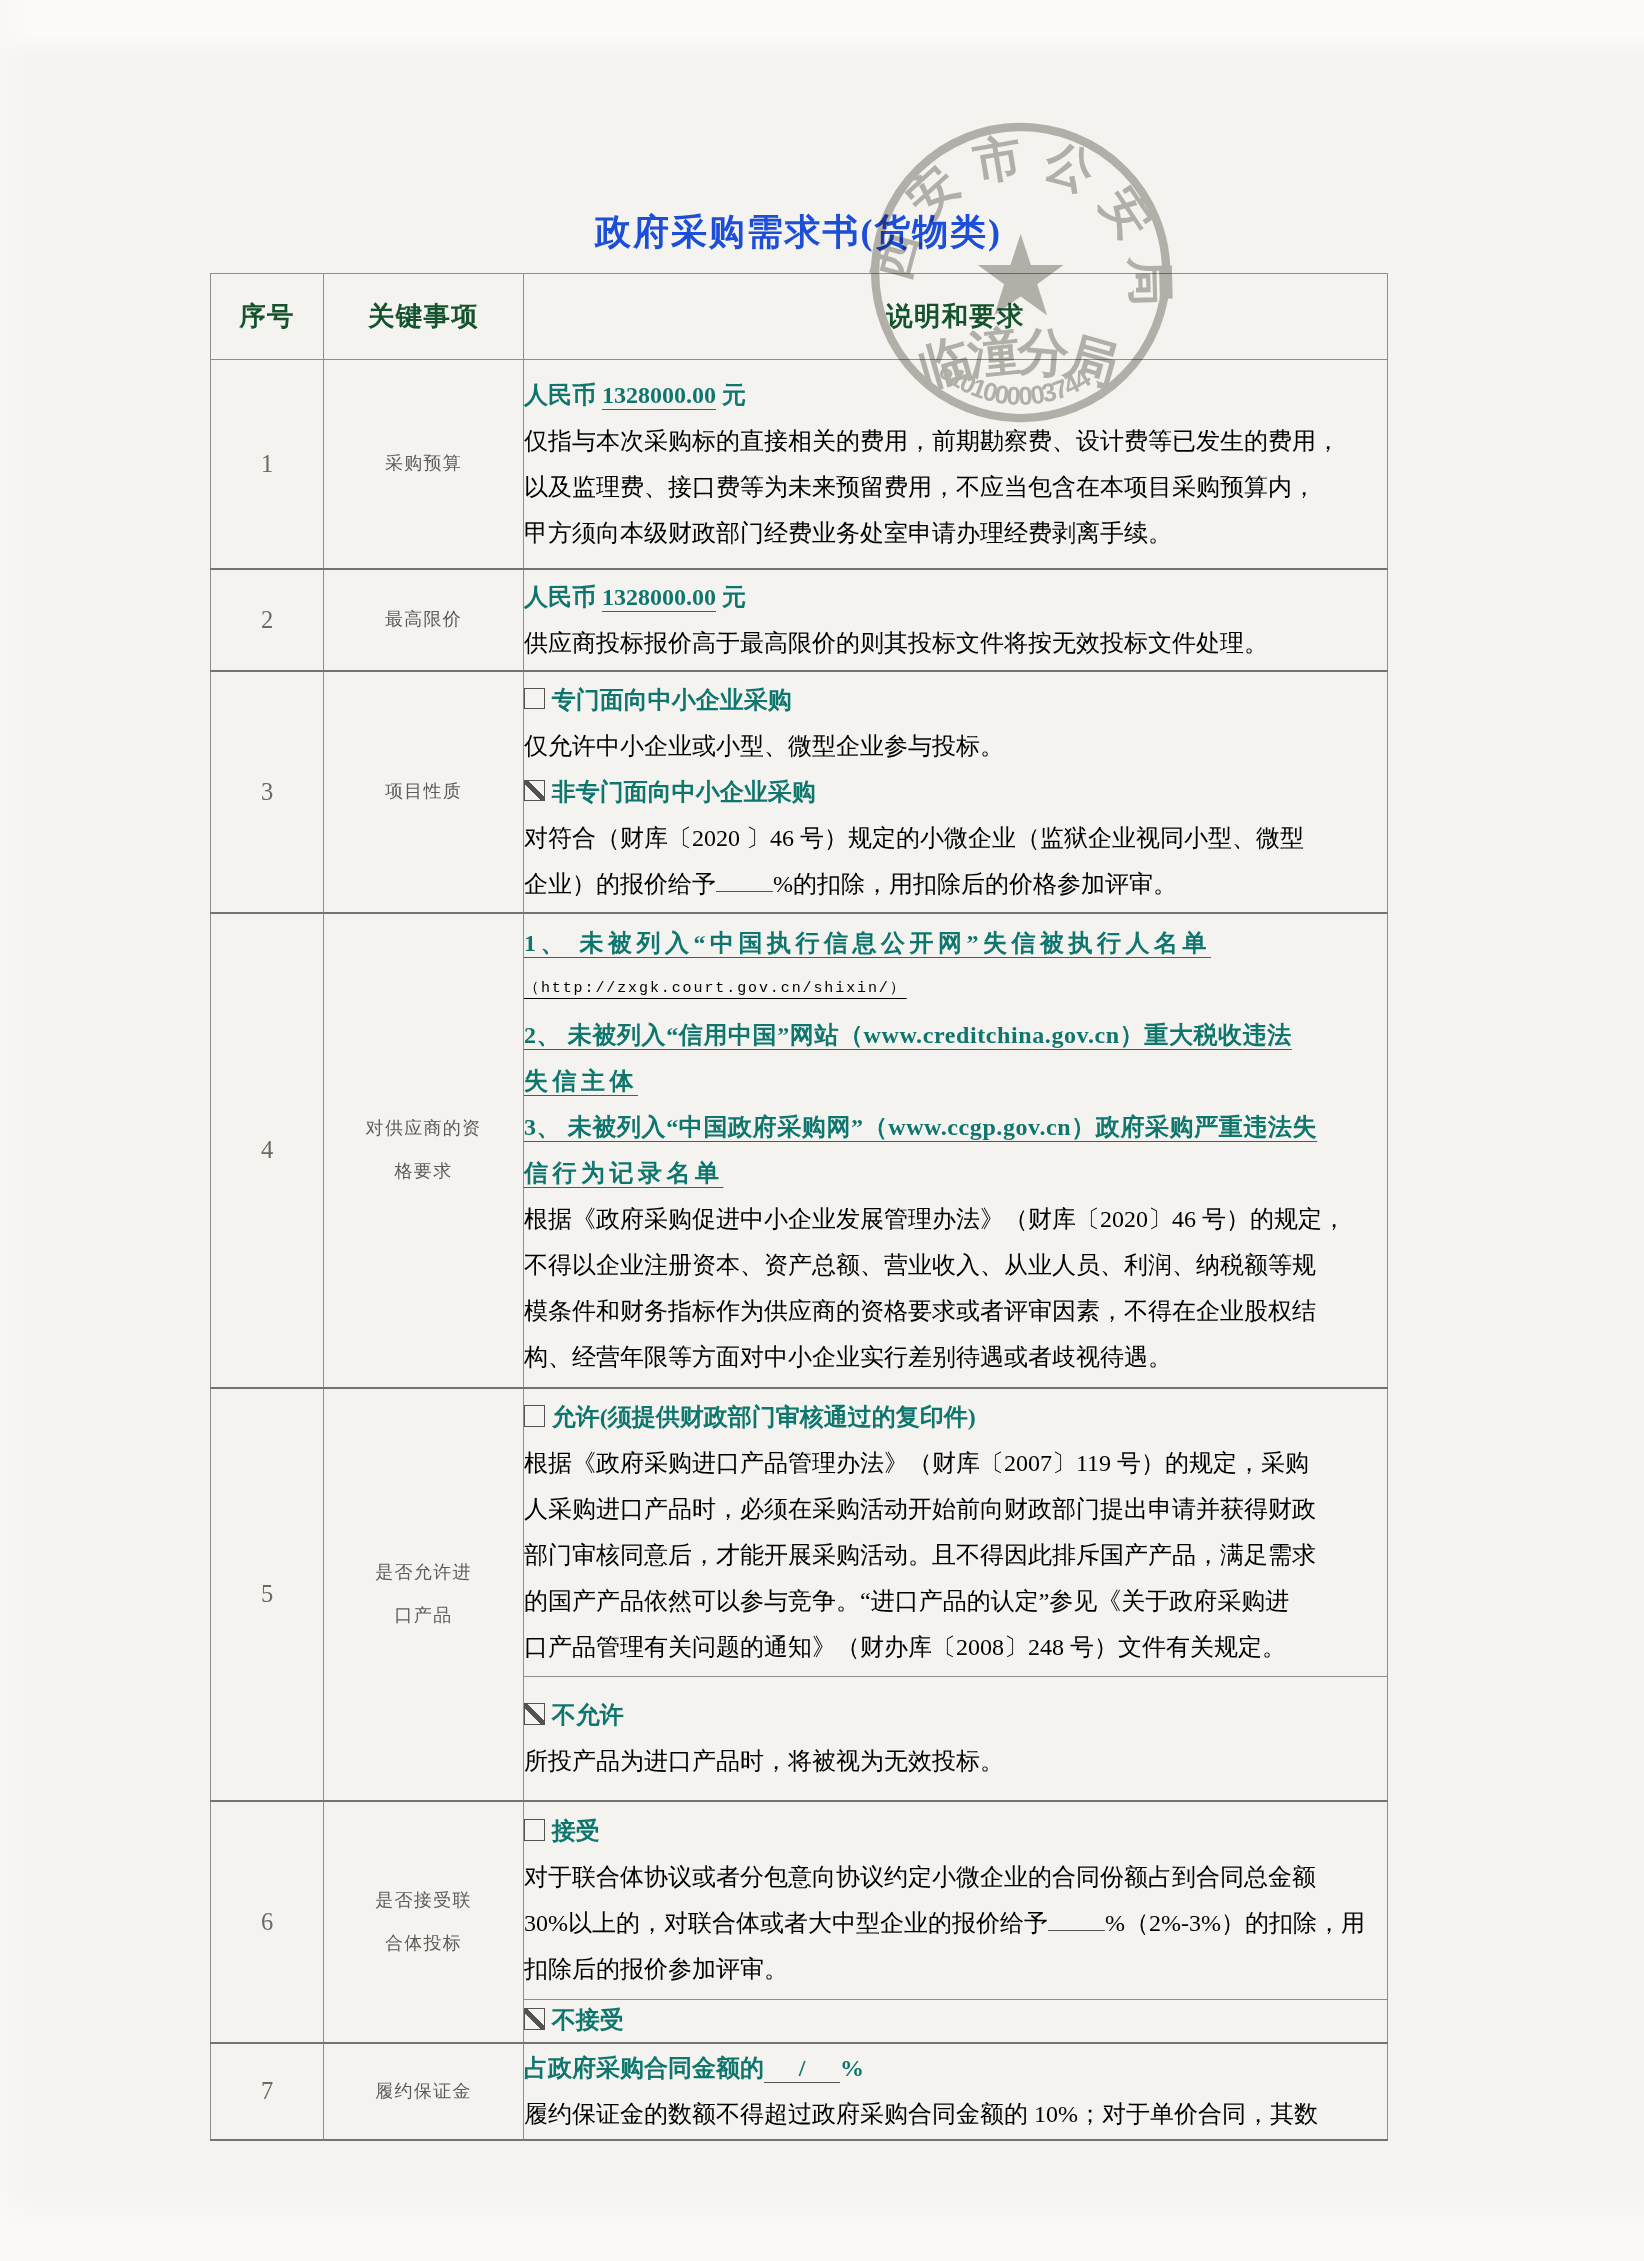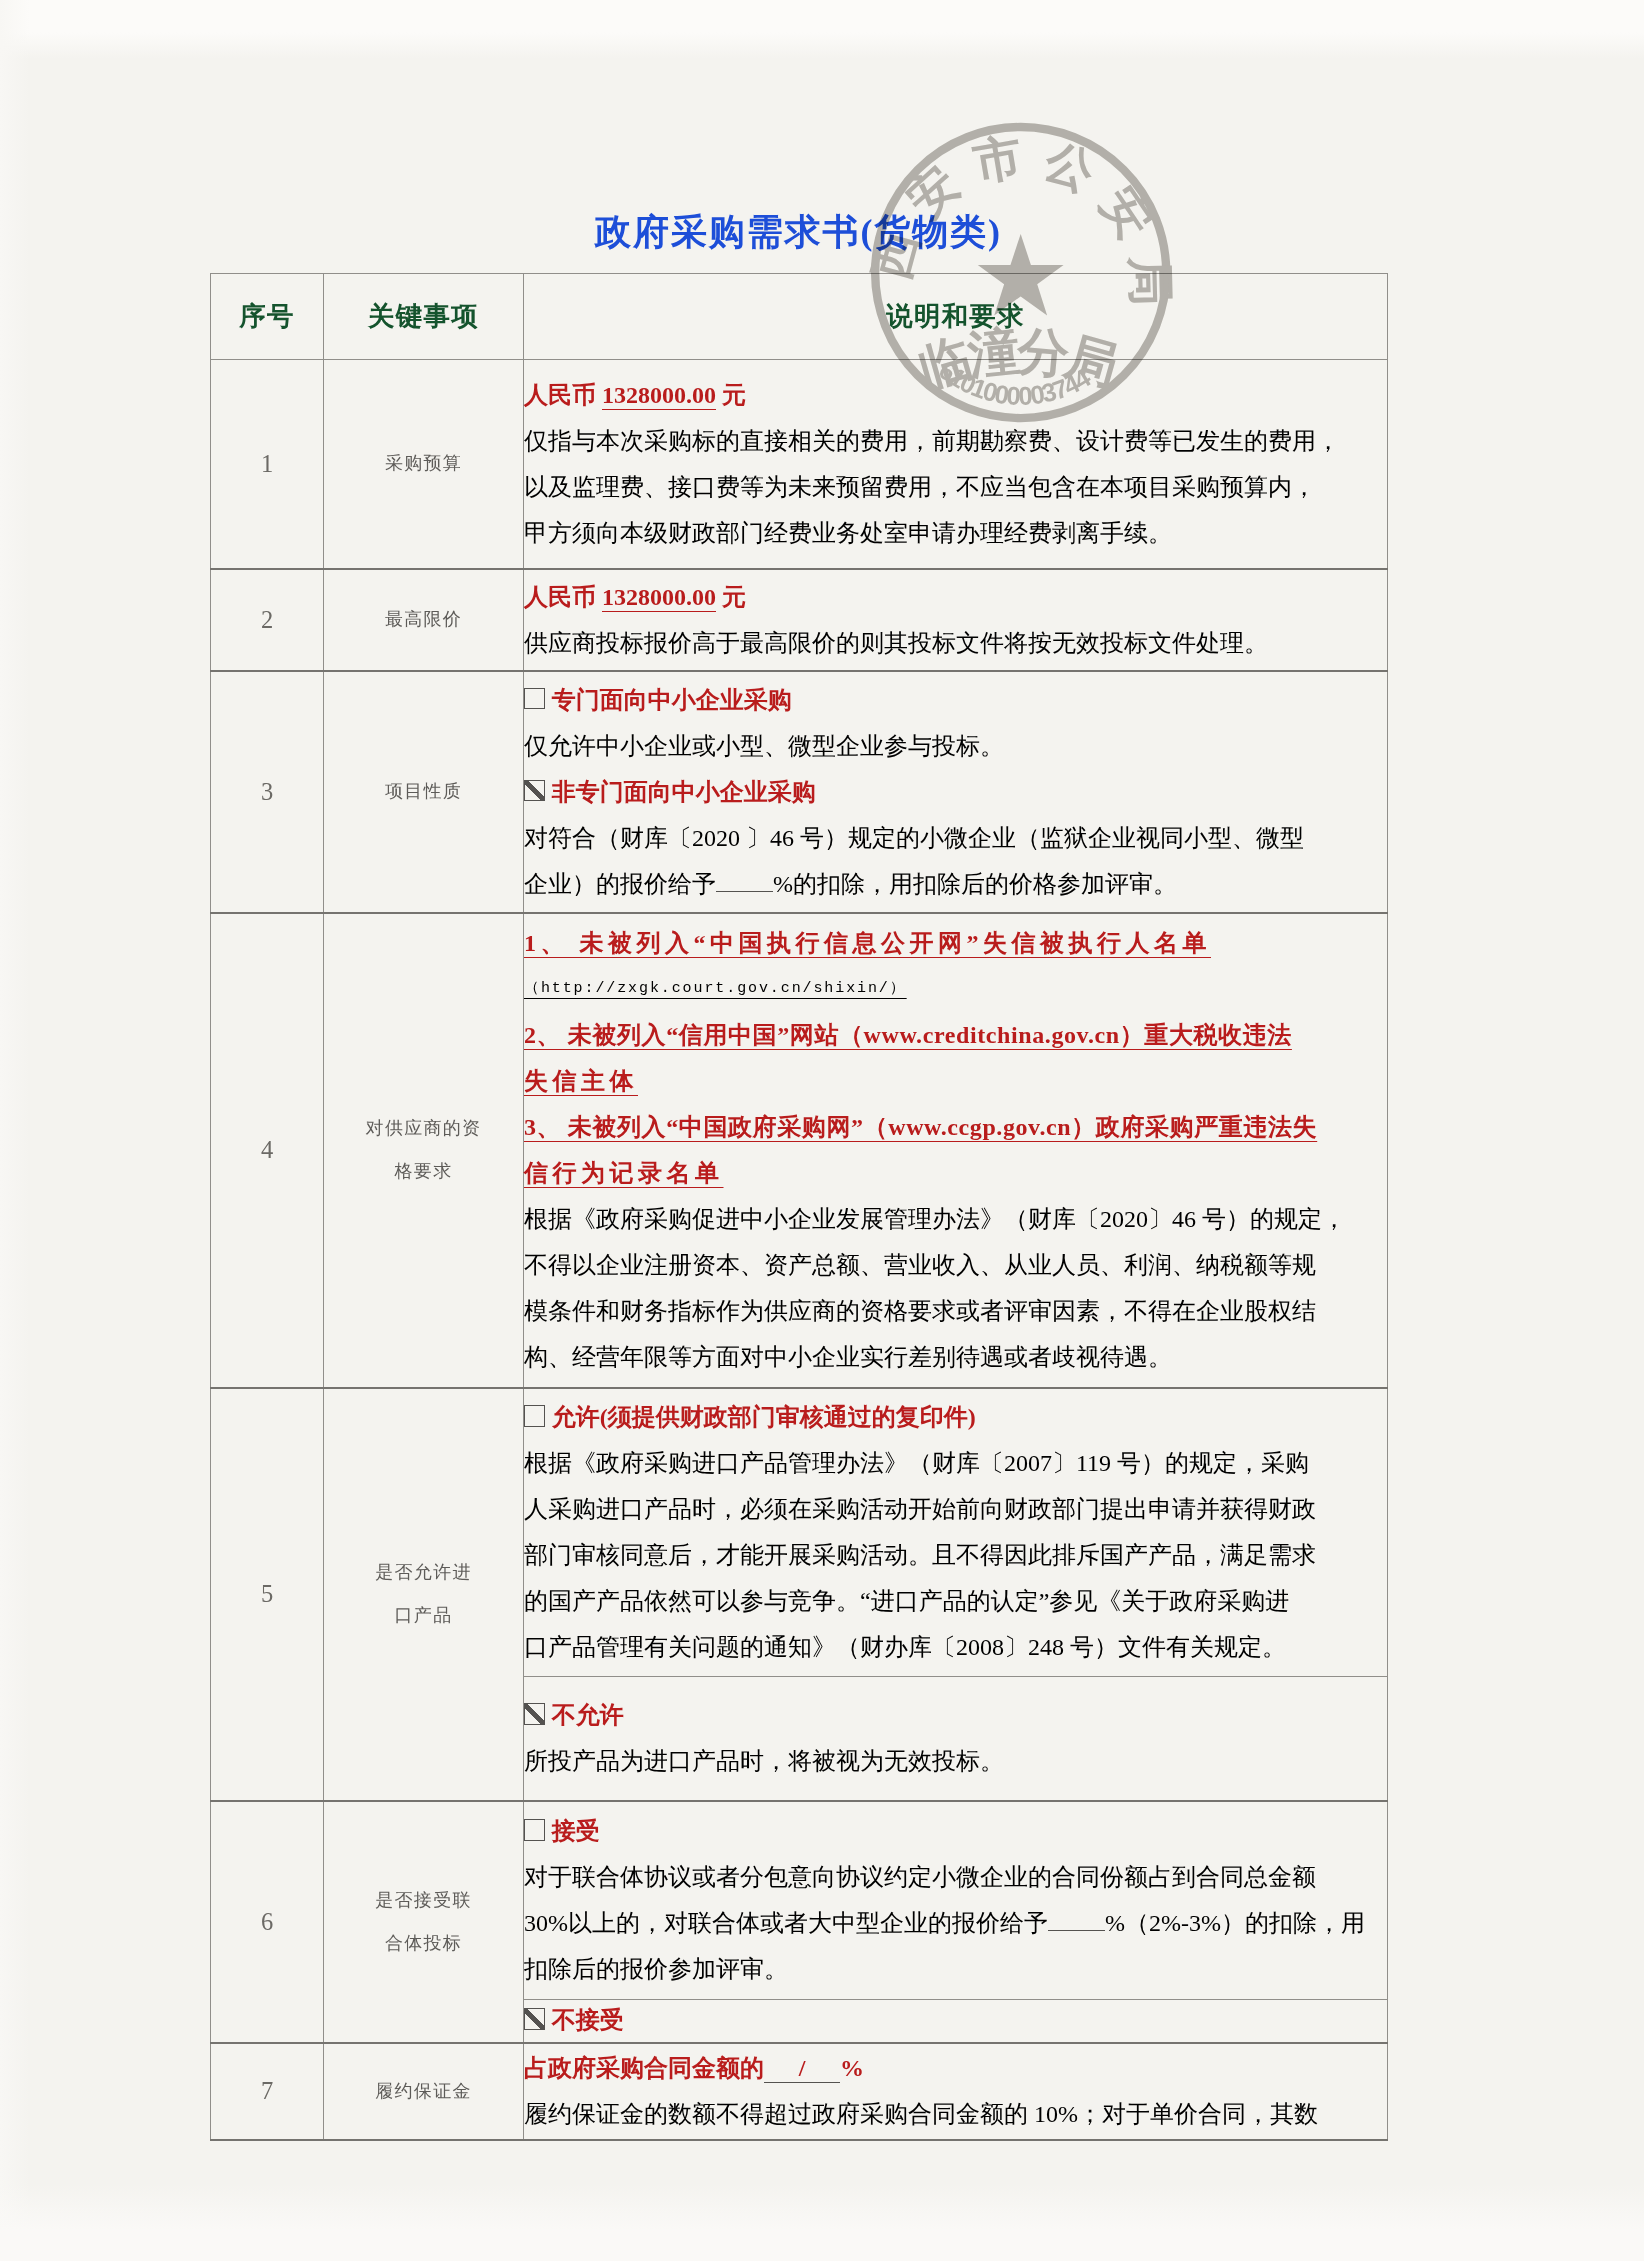--- a/index.html
+++ b/index.html
@@ -52,21 +52,21 @@
     text-align:center;font-size:18px;color:#5d5b58;
     white-space:pre-line;line-height:43px;letter-spacing:1.3px;
   }
   td.body-cell{padding:5.2px 15.5px 5.2px 23px;}
   td.body-top{vertical-align:middle;}
   .ln{
     margin:0;font-size:24px;line-height:46px;
     white-space:nowrap;color:#000000;
   }
   .ln.tight{line-height:37px;}
-  .b{font-weight:bold;color:#b91c1c;}
+  .b{font-weight:bold;color:#0f766e;}
   .u{text-decoration:underline;text-underline-offset:5.8px;text-decoration-thickness:1.3px;}
   .sp{letter-spacing:4.5px;}
   .sp1{letter-spacing:0.6px;}
   .mono{font-family:"Liberation Mono","DejaVu Sans Mono",monospace;font-size:15px;letter-spacing:1.9px;}
   .cb{
     display:inline-block;width:19.3px;height:19.3px;
     border:1.9px solid #545250;margin-right:6.4px;
     vertical-align:-1.3px;background:transparent;
   }
   .cb.checked{

